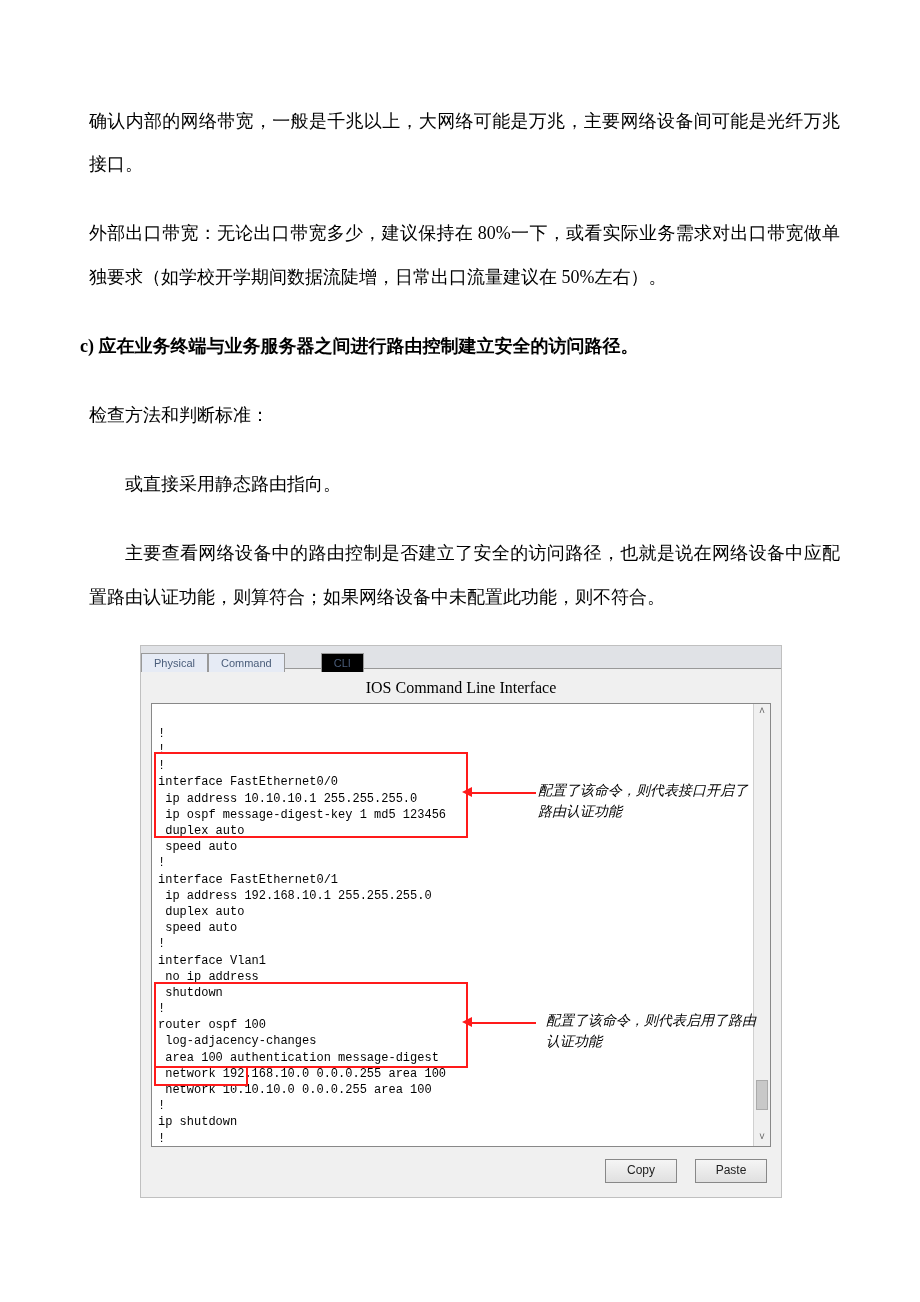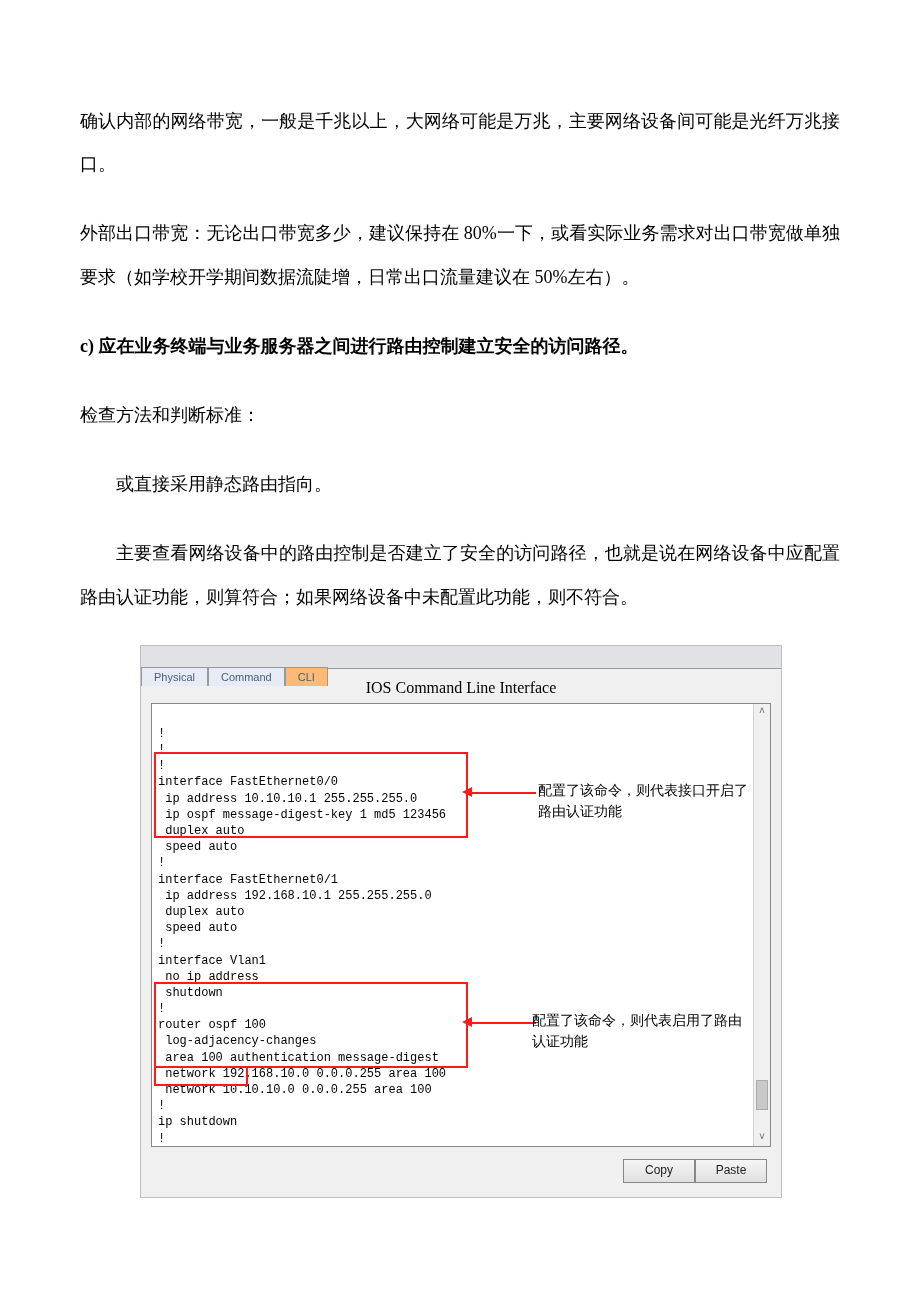--- a/index.html
+++ b/index.html
@@ -9,21 +9,21 @@
     font-family: "SimSun", "Songti SC", serif;
     width: 920px;
   }
   .page {
     padding: 100px 80px 60px 80px;
   }
   .para {
     font-size: 18px;
     color: #000;
     line-height: 2.4;
-    margin: 0 0 26px 0;
+    margin: 0 0 26px 9px;
     text-align: justify;
   }
   .heading {
     font-size: 18px;
     color: #000;
     line-height: 2.4;
     margin: 0 0 26px 0;
     font-weight: bold;
   }
   .indent {
@@ -69,24 +69,25 @@
   }
   .tab {
     padding: 3px 12px;
     font-size: 11px;
     border: 1px solid #999;
     border-bottom: none;
     background: #e6ebf5;
     color: #4a5d7a;
     margin-right: 0px;
     position: relative;
-    top: 18px;
+    top: 4px;
   }
   .tab.active {
-    background: #fdba74;
+    background: #000000;
+    margin-left: 36px;
   }
   .cli-header {
     text-align: center;
     font-family: Georgia, serif;
     font-size: 16px;
     padding: 10px 0 6px 0;
     background: #f0f0f0;
     border-radius: 10px;
   }
   .cli-box {
@@ -134,37 +135,39 @@
     pointer-events: none;
   }
   .annotation {
     position: absolute;
     font-family: "SimSun", serif;
     font-size: 14px;
     color: #000;
     line-height: 1.5;
     width: 220px;
     white-space: normal;
+    font-style: italic;
   }
   .arrow {
     position: absolute;
     height: 0;
     border-top: 2px solid #ff1a1a;
   }
   .arrowhead {
     position: absolute;
     width: 0; height: 0;
     border-top: 5px solid transparent;
     border-bottom: 5px solid transparent;
     border-right: 10px solid #ff1a1a;
   }
   .button-row {
     display: flex;
     justify-content: flex-end;
     padding: 6px 14px 14px 0;
+    gap: 18px;
   }
   .btn {
     width: 70px;
     height: 22px;
     border: 1px solid #888;
     background: linear-gradient(#f5f5f5,#e0e0e0);
     font-size: 12px;
     text-align: center;
     line-height: 20px;
     color: #222;
@@ -232,21 +235,21 @@
 
       
       <div class="arrow" style="left:314px; top:88px; width:70px;"></div>
       <div class="arrowhead" style="left:310px; top:83px;"></div>
 
       <div class="arrow" style="left:314px; top:318px; width:70px;"></div>
       <div class="arrowhead" style="left:310px; top:313px;"></div>
 
       
       <div class="annotation" style="left:386px; top:76px;">配置了该命令，则代表接口开启了路由认证功能</div>
-      <div class="annotation" style="left:380px; top:306px;">配置了该命令，则代表启用了路由认证功能</div>
+      <div class="annotation" style="left:394px; top:306px;">配置了该命令，则代表启用了路由认证功能</div>
     </div>
 
     <div class="button-row">
       <div class="btn">Copy</div>
       <div class="btn">Paste</div>
     </div>
   </div>
 </div>
 
 </body></html>

